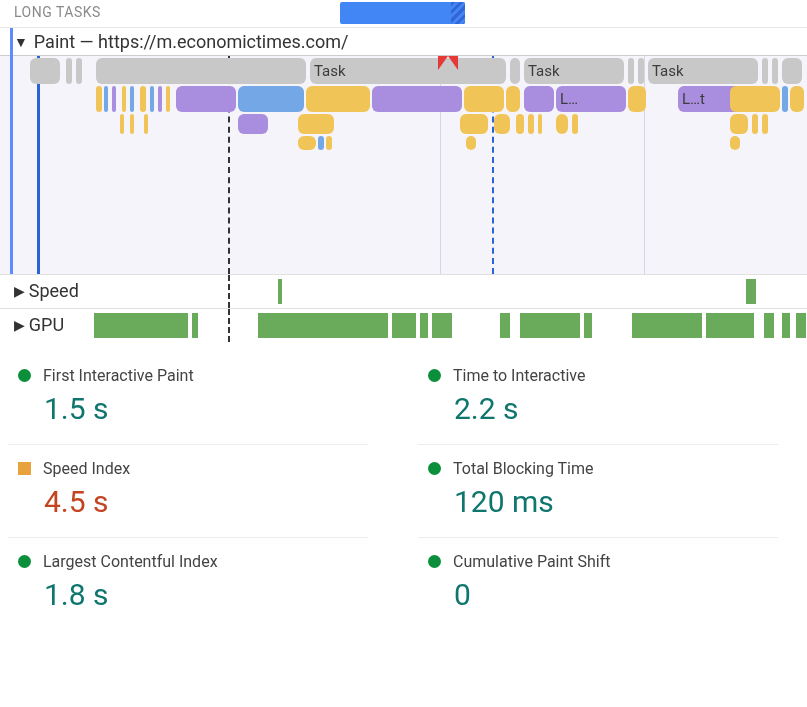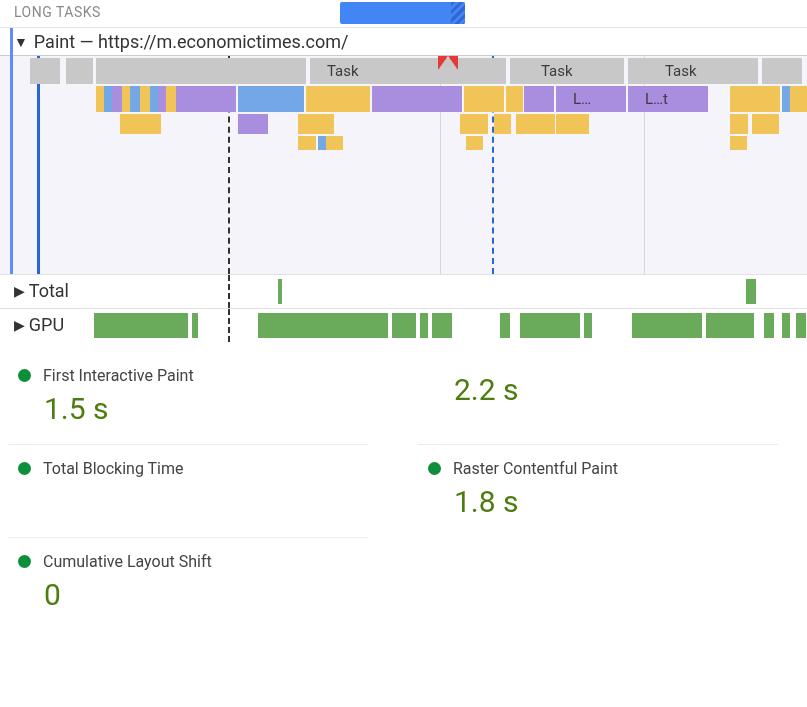--- a/index.html
+++ b/index.html
@@ -35,21 +35,21 @@
     background: #fff;
   }
   .disclosure { font-size: 14px; color: #333; cursor: pointer; }
 
   
   .flame-area {
     position: relative; height: 218px; width: 100%;
     background: #f6f4fb; overflow: hidden;
   }
   .flame-row { position: absolute; left: 0; right: 0; height: 26px; }
-  .blk { position: absolute; top: 0; height: 26px; font-size: 15px; color: #3c3c3c; overflow: hidden; white-space: nowrap; padding-left: 17px; display:flex; align-items:center;}
+  .blk { position: absolute; top: 0; height: 26px; font-size: 15px; color: #3c3c3c; overflow: hidden; white-space: nowrap; padding-left: 4px; display:flex; align-items:center;border-radius:6px;}
   .gray { background: #c8c8c8; }
   .purple { background: #a98dde; }
   .yellow { background: #f0c457; }
   .blue  { background: #74a7e6; }
   .thin .blk { height: 20px; }
   .tiny .blk { height: 14px; }
 
   .red-flag { position:absolute; width:0; height:0; border-left:10px solid #e53935; border-right:10px solid #e53935; border-bottom:14px solid transparent; top:0;}
 
   .vline { position:absolute; top:0; bottom:0; width:0; }
@@ -70,21 +70,21 @@
   
   .metrics { display:flex; flex-wrap:wrap; padding: 10px 8px 0 8px; gap: 0 50px;}
   .metric { width: 360px; padding: 14px 10px 18px 10px; border-top:1px solid #ececec;}
   .metric:nth-child(1), .metric:nth-child(2){ border-top:none;}
   .metric-head { display:flex; align-items:center; gap:12px; color:#444; font-size:16px; }
   .dot { width:13px; height:13px; border-radius:50%; display:inline-block;}
   .sq { width:13px; height:13px; display:inline-block;}
   .dot.green{ background:#0b8f3a;}
   .sq.orange{ background:#e8a33d;}
   .metric-val { font-size:30px; font-weight:400; margin-top:6px; margin-left:26px; }
-  .val-green { color:#4d7c0f;}
+  .val-green { color:#0f766e;}
   .val-red { color:#c44321;}
 </style>
 </head>
 <body>
 <div class="root">
 
 <div class="long-tasks-row">
   <span class="long-tasks-label">LONG TASKS</span>
   <div class="long-task-bar" id="lt-bar" style="left: 340px; width: 125px;"></div>
 </div>
@@ -129,21 +129,21 @@
         <div class="blk yellow" style="left: 166px; width: 4px;"></div>
         <div class="blk purple" style="left: 176px; width: 60px;"></div>
         <div class="blk blue" style="left: 238px; width: 66px;"></div>
         <div class="blk yellow" style="left: 306px; width: 64px;"></div>
         <div class="blk purple" style="left: 372px; width: 90px;"></div>
         <div class="blk yellow" style="left: 464px; width: 40px;"></div>
         <div class="blk yellow" style="left: 506px; width: 14px;"></div>
         <div class="blk purple" style="left: 524px; width: 30px;"></div>
         <div class="blk purple" style="left: 556px; width: 70px;">L…</div>
         <div class="blk yellow" style="left: 628px; width: 18px;"></div>
-        <div class="blk purple" style="left: 628px; width: 80px; text-align: right;">L…t</div>
+        <div class="blk purple" style="left: 678px; width: 80px; text-align: right;">L…t</div>
         <div class="blk yellow" style="left: 730px; width: 50px;"></div>
         <div class="blk blue" style="left: 782px; width: 6px;"></div>
         <div class="blk yellow" style="left: 790px; width: 14px;"></div>
       </div>
   <div class="flame-row thin" id="frow2" style="top:58px">
         <div class="blk yellow" style="left: 120px; width: 4px;"></div>
         <div class="blk yellow" style="left: 130px; width: 4px;"></div>
         <div class="blk yellow" style="left: 144px; width: 4px;"></div>
         <div class="blk purple" style="left: 238px; width: 30px;"></div>
         <div class="blk yellow" style="left: 298px; width: 36px;"></div>
@@ -165,21 +165,21 @@
         <div class="blk yellow" style="left: 466px; width: 10px;"></div>
         <div class="blk yellow" style="left: 730px; width: 10px;"></div>
       </div>
 </div>
 
 <div class="left-bracket" style="top:28px; height:246px;"></div>
 
 <div class="track-row">
   <div class="label">
     <span class="disclosure">▶</span>
-    <span>Total</span>
+    <span>Speed</span>
   </div>
   <div class="bars" id="raster-bars">
         <div class="gbar" style="left: 278px; width: 4px;"></div>
         <div class="gbar" style="left: 746px; width: 10px;"></div>
       </div>
   <div class="vline dashed" id="ov-dk-r" style="left: 228px;"></div>
 </div>
 
 <div class="track-row">
   <div class="label" style="z-index:2">
@@ -207,37 +207,49 @@
 
 <div class="metrics">
   <div class="metric">
     <div class="metric-head">
           <span class="dot green"></span>
           <span>First Interactive Paint</span>
         </div>
     <div class="metric-val val-green">1.5 s</div>
   </div>
   <div class="metric">
+    <div class="metric-head">
+          <span class="dot green"></span>
+          <span>Time to Interactive</span>
+        </div>
     <div class="metric-val val-green">2.2 s</div>
   </div>
   <div class="metric">
     <div class="metric-head">
+          <span class="sq orange"></span>
+          <span>Speed Index</span>
+        </div>
+    <div class="metric-val val-red">4.5 s</div>
+  </div>
+  <div class="metric">
+    <div class="metric-head">
           <span class="dot green"></span>
           <span>Total Blocking Time</span>
         </div>
-  </div>
-  <div class="metric">
-    <div class="metric-head">
-          <span class="dot green"></span>
-          <span>Raster Contentful Paint</span>
+    <div class="metric-val val-green">120 ms</div>
+  </div>
+  <div class="metric">
+    <div class="metric-head">
+          <span class="dot green"></span>
+          <span>Largest Contentful Index</span>
         </div>
     <div class="metric-val val-green">1.8 s</div>
   </div>
   <div class="metric">
     <div class="metric-head">
           <span class="dot green"></span>
-          <span>Cumulative Layout Shift</span>
+          <span>Cumulative Paint Shift</span>
         </div>
     <div class="metric-val val-green">0</div>
   </div>
 </div>
 
 </div>
 
 </body></html>

